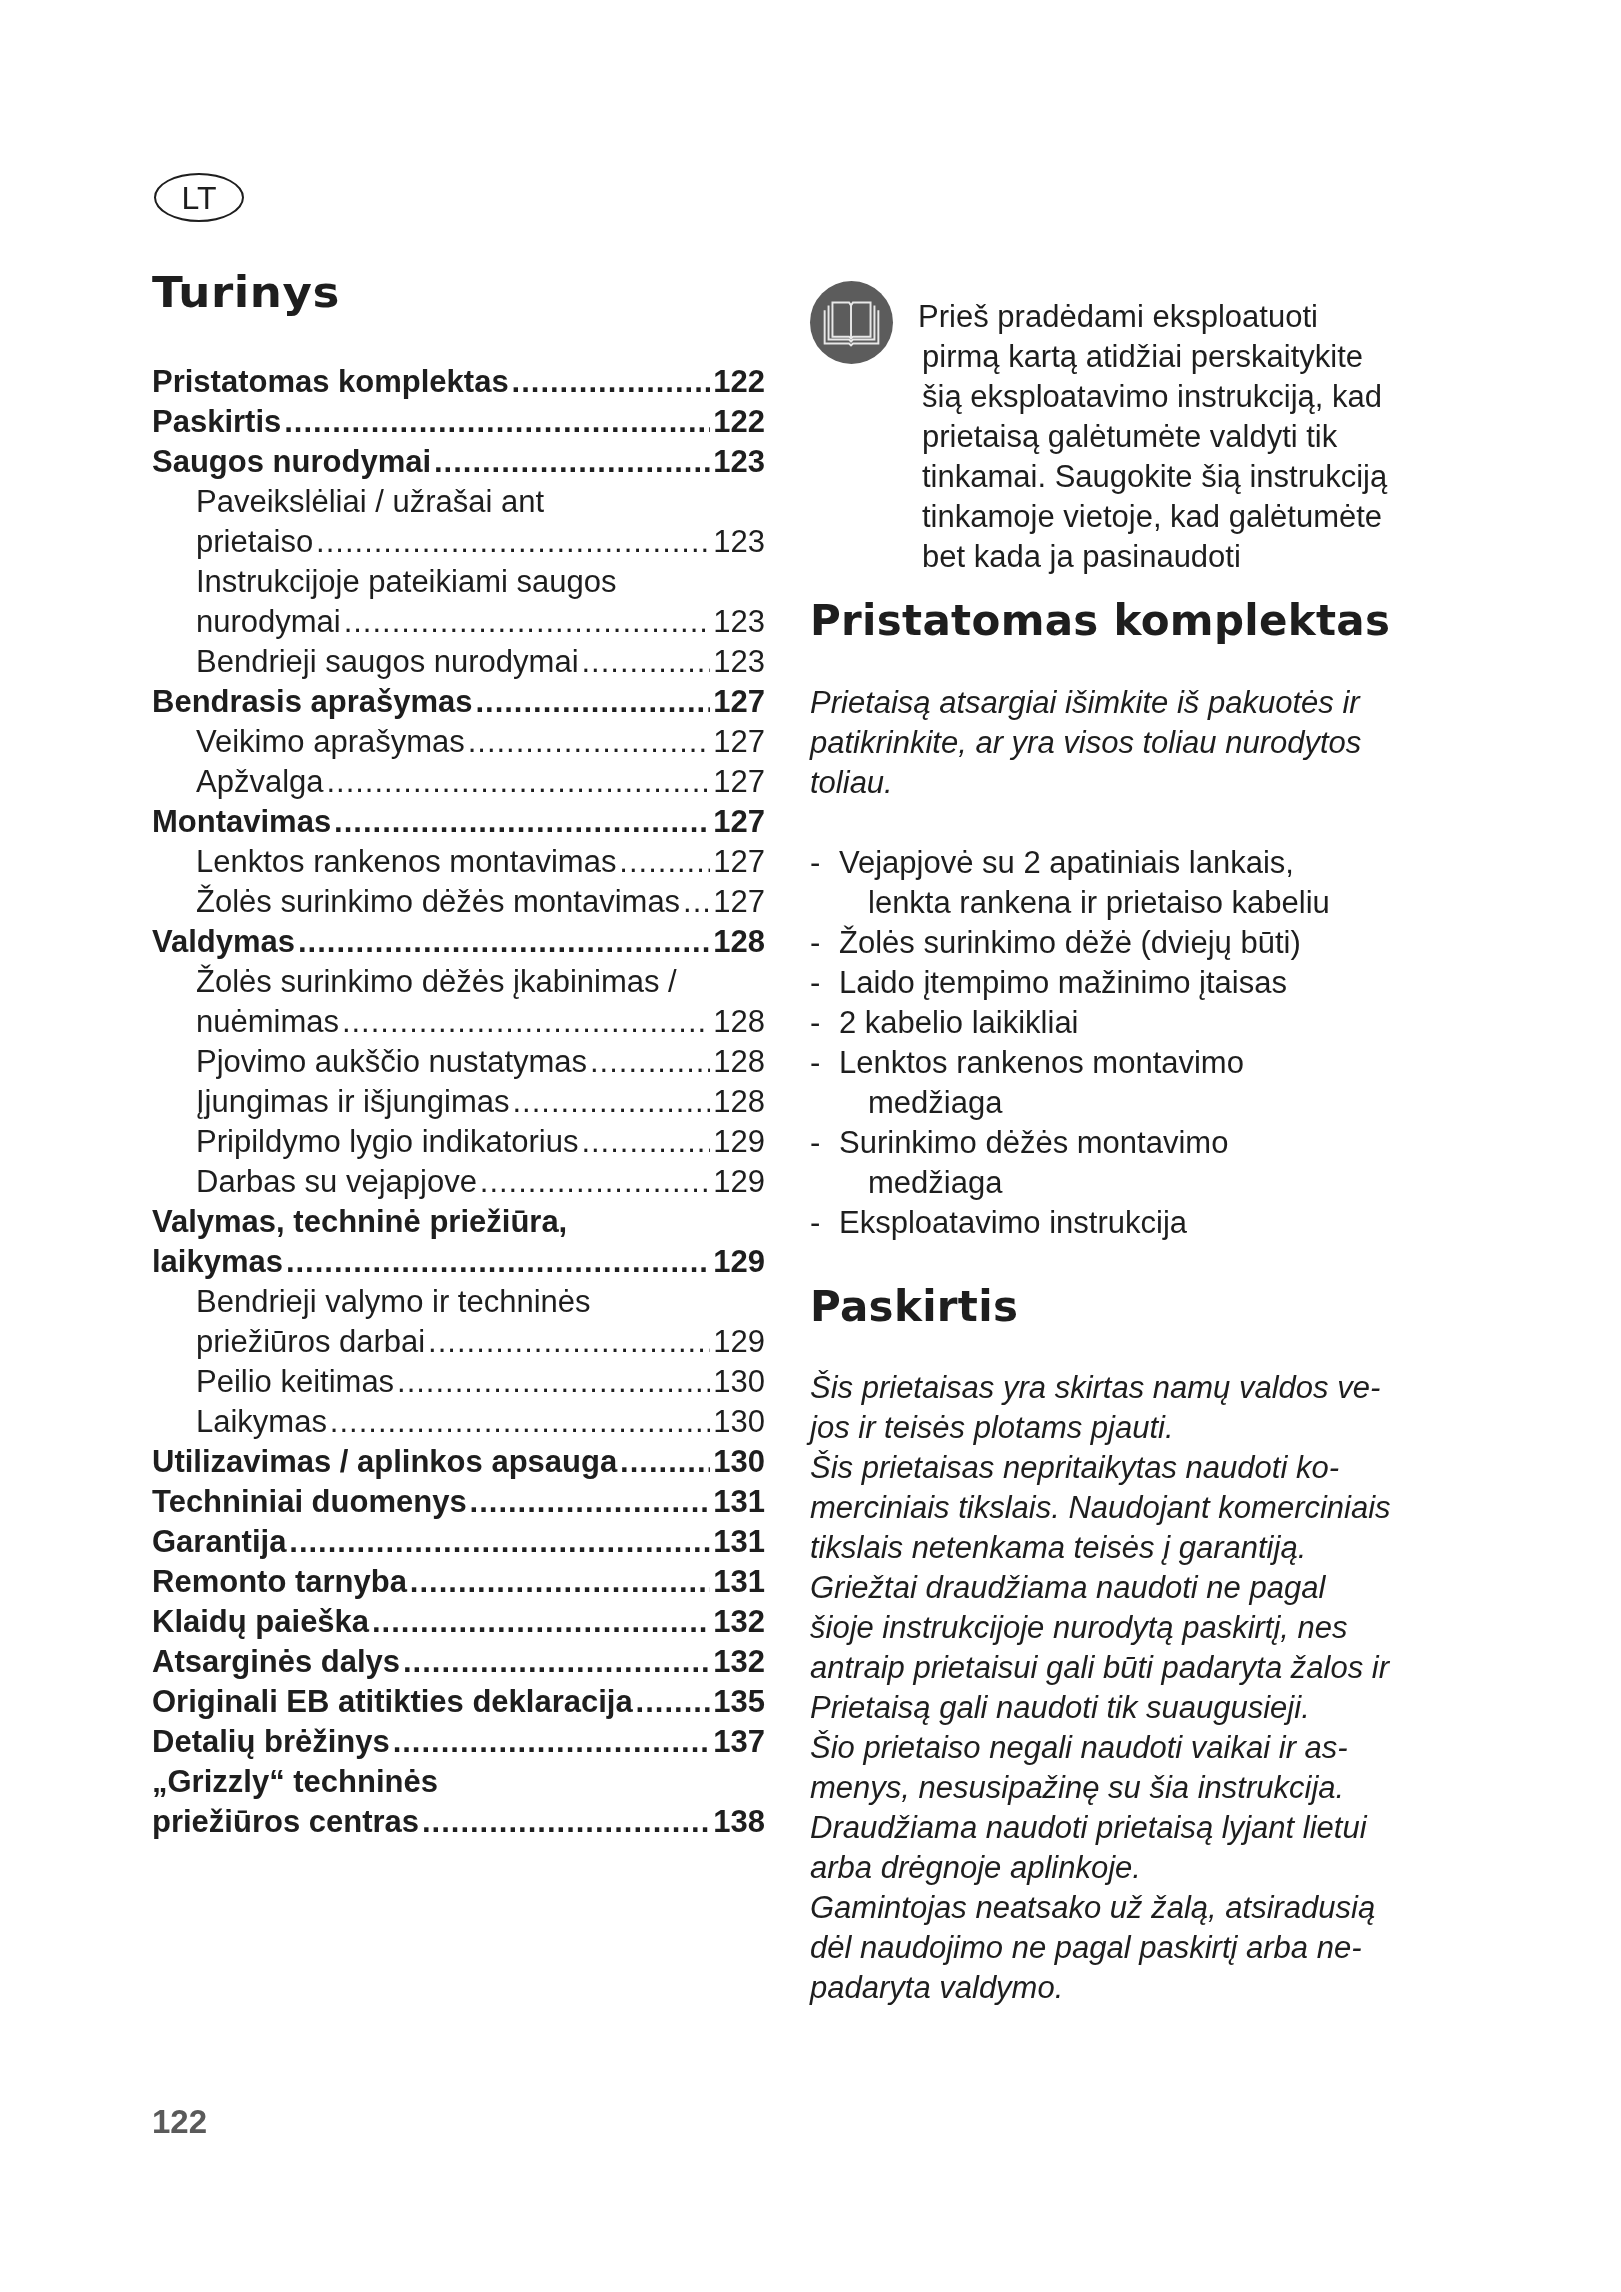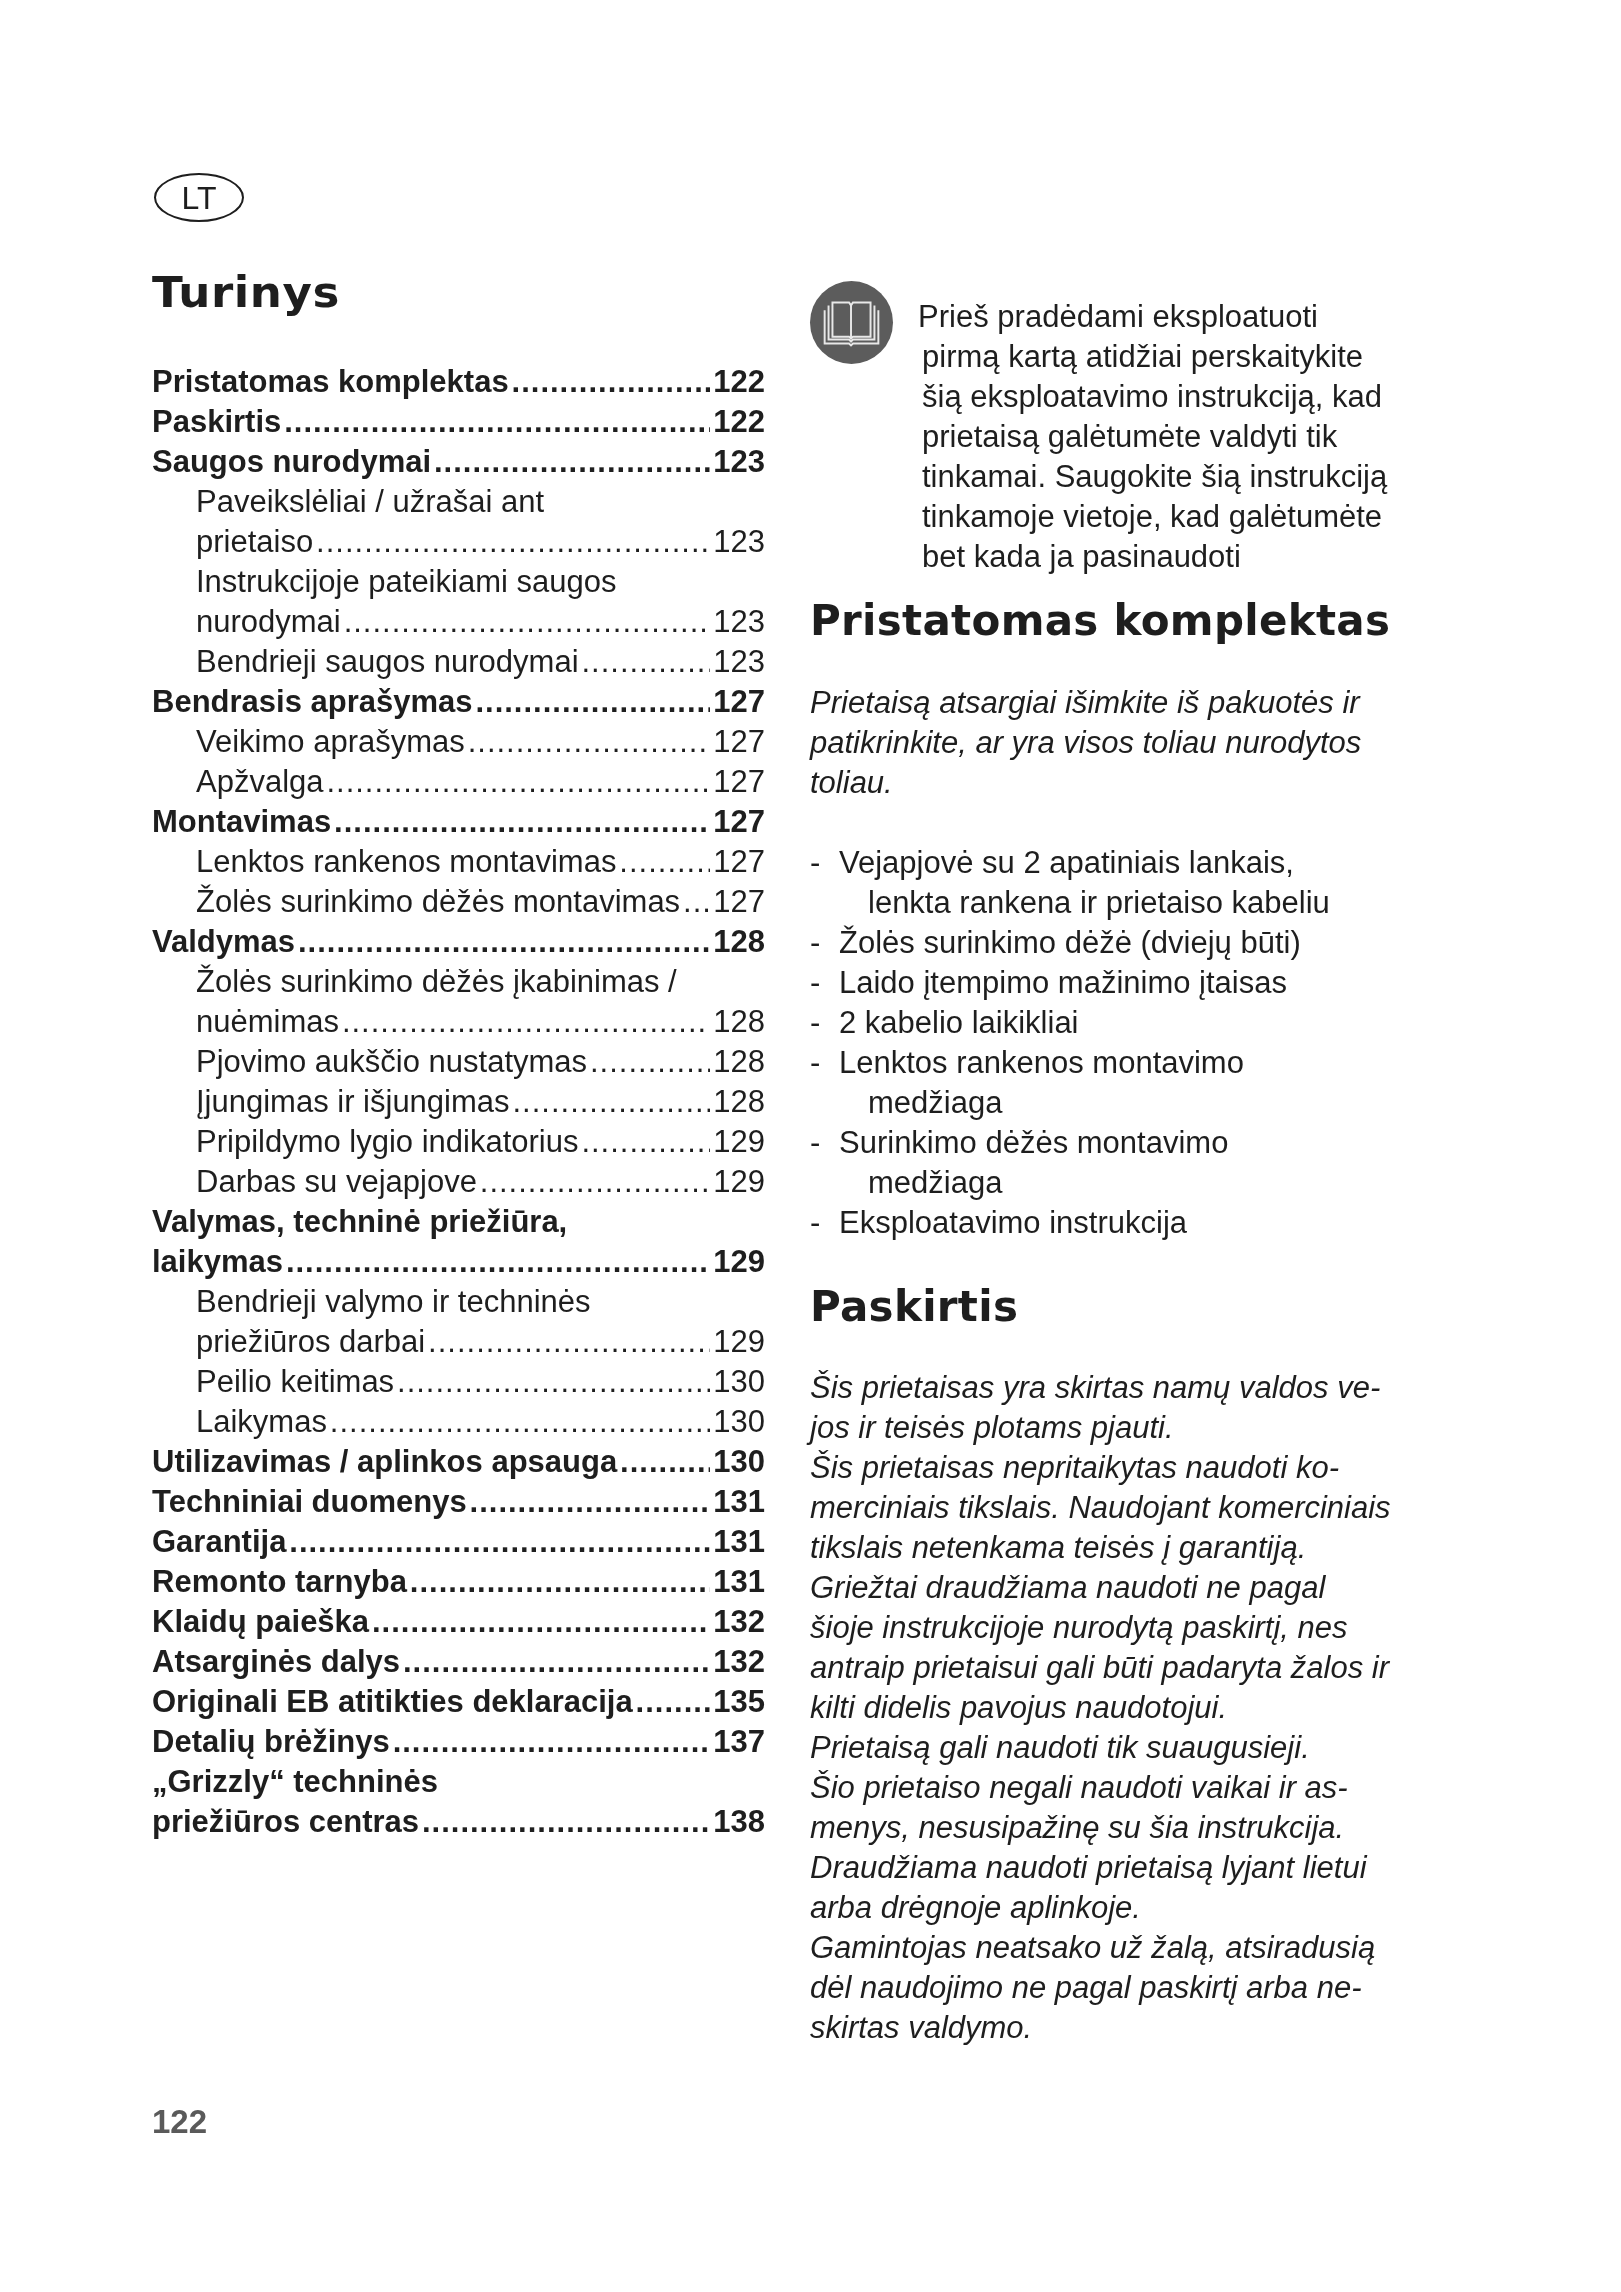--- a/index.html
+++ b/index.html
@@ -330,25 +330,24 @@
 <h2 class="h2" style="left:810px; top:1286px;">Paskirtis</h2>
 <p class="para" style="left:810px; top:1368px;">
   <span>Šis prietaisas yra skirtas namų valdos ve-</span>
   <span>jos ir teisės plotams pjauti.</span>
   <span>Šis prietaisas nepritaikytas naudoti ko-</span>
   <span>merciniais tikslais. Naudojant komerciniais</span>
   <span>tikslais netenkama teisės į garantiją.</span>
   <span>Griežtai draudžiama naudoti ne pagal</span>
   <span>šioje instrukcijoje nurodytą paskirtį, nes</span>
   <span>antraip prietaisui gali būti padaryta žalos ir</span>
-  <span>kilti didelis pavojus naudotojui.</span>
   <span>Prietaisą gali naudoti tik suaugusieji.</span>
   <span>Šio prietaiso negali naudoti vaikai ir as-</span>
   <span>menys, nesusipažinę su šia instrukcija.</span>
   <span>Draudžiama naudoti prietaisą lyjant lietui</span>
   <span>arba drėgnoje aplinkoje.</span>
   <span>Gamintojas neatsako už žalą, atsiradusią</span>
   <span>dėl naudojimo ne pagal paskirtį arba ne-</span>
-  <span>skirtas valdymo.</span>
+  <span>padaryta valdymo.</span>
 </p>
 
 <div class="page-number">122</div>
 
 
 </body></html>

